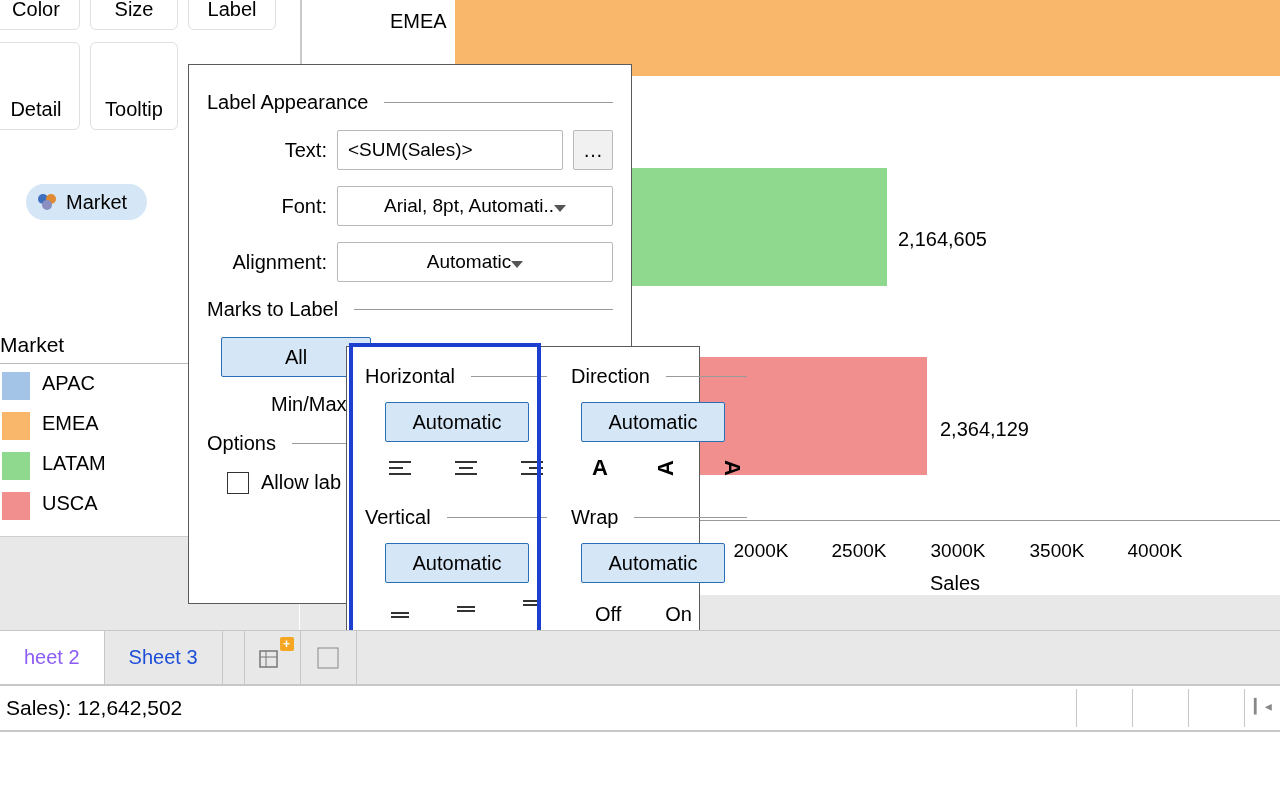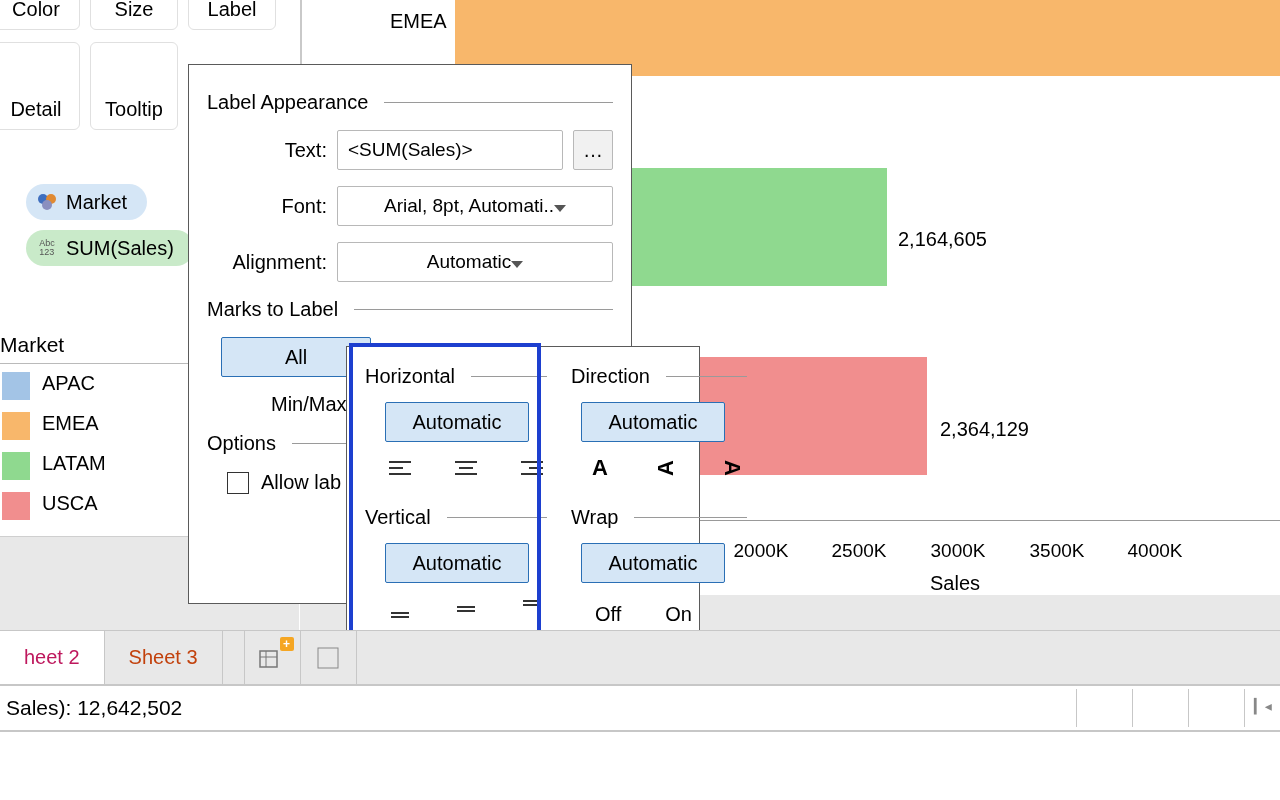--- a/index.html
+++ b/index.html
@@ -56,23 +56,23 @@
     .cb     { width:22px; height:22px; border:1.5px solid #333; display:inline-flex;
               align-items:center; justify-content:center; margin-right:12px; }
 
     
     .hl-box { position:absolute; border:4px solid #1d3fcf; pointer-events:none; }
 
     
     .tabs-bar { left:0; top:630px; width:1280px; height:56px; background:#e8e8e8;
                 border-top:1px solid #c7c7c7; border-bottom:2px solid #c7c7c7;
                 display:flex; align-items:stretch; }
-    .tab { padding:0 24px; display:flex; align-items:center; font-size:20px; color:#c2410c;
+    .tab { padding:0 24px; display:flex; align-items:center; font-size:20px; color:#1d4ed8;
            border-right:1px solid #c7c7c7; }
-    .tab.active { background:#fff; color:#be185d; }
+    .tab.active { background:#fff; color:#8b5cf6; }
     .tab-ico { width:56px; display:flex; align-items:center; justify-content:center;
                border-right:1px solid #c7c7c7; position:relative; }
 
     
     .status { left:0; top:686px; width:1280px; height:46px; background:#fff;
               border-bottom:2px solid #c7c7c7; display:flex; align-items:center;
               padding:0 6px; font-size:21px; }
     .status .cells { margin-left:auto; display:flex; align-items:center; gap:0; }
     .status .cell { width:56px; height:38px; border-left:1px solid #c7c7c7; }
 
@@ -118,27 +118,20 @@
   <div class="abs pill" style="left:26px; top:184px; background:#d5e6f6;">
     <span class="pill-icon">
       <svg width="22" height="18">
           <circle cx="7" cy="6" r="5" fill="#3f6fbf"></circle>
           <circle cx="15" cy="6" r="5" fill="#e08a33"></circle>
           <circle cx="11" cy="12" r="5" fill="#8a8fbf"></circle>
         </svg>
     </span>
     <span>Market</span>
   </div>
-  <div class="abs pill" style="left:26px; top:230px; background:#c9eac9;">
-    <span class="pill-icon">
-      <div style="font-size:9px;color:#555;line-height:1;white-space:pre;">Abc
-123</div>
-    </span>
-    <span>SUM(Sales)</span>
-  </div>
 
   <div class="abs leg-title-bar" style="left:0; top:326px; width:299px;">
     <span class="leg-title">Market</span>
   </div>
   <div class="abs leg-body" style="left:2px; top:366px; width:290px;">
     <div class="leg-row">
         <div class="leg-sw" style="background:#a3c4e6;"></div>
         <span class="leg-txt">APAC</span>
       </div>
     <div class="leg-row">

